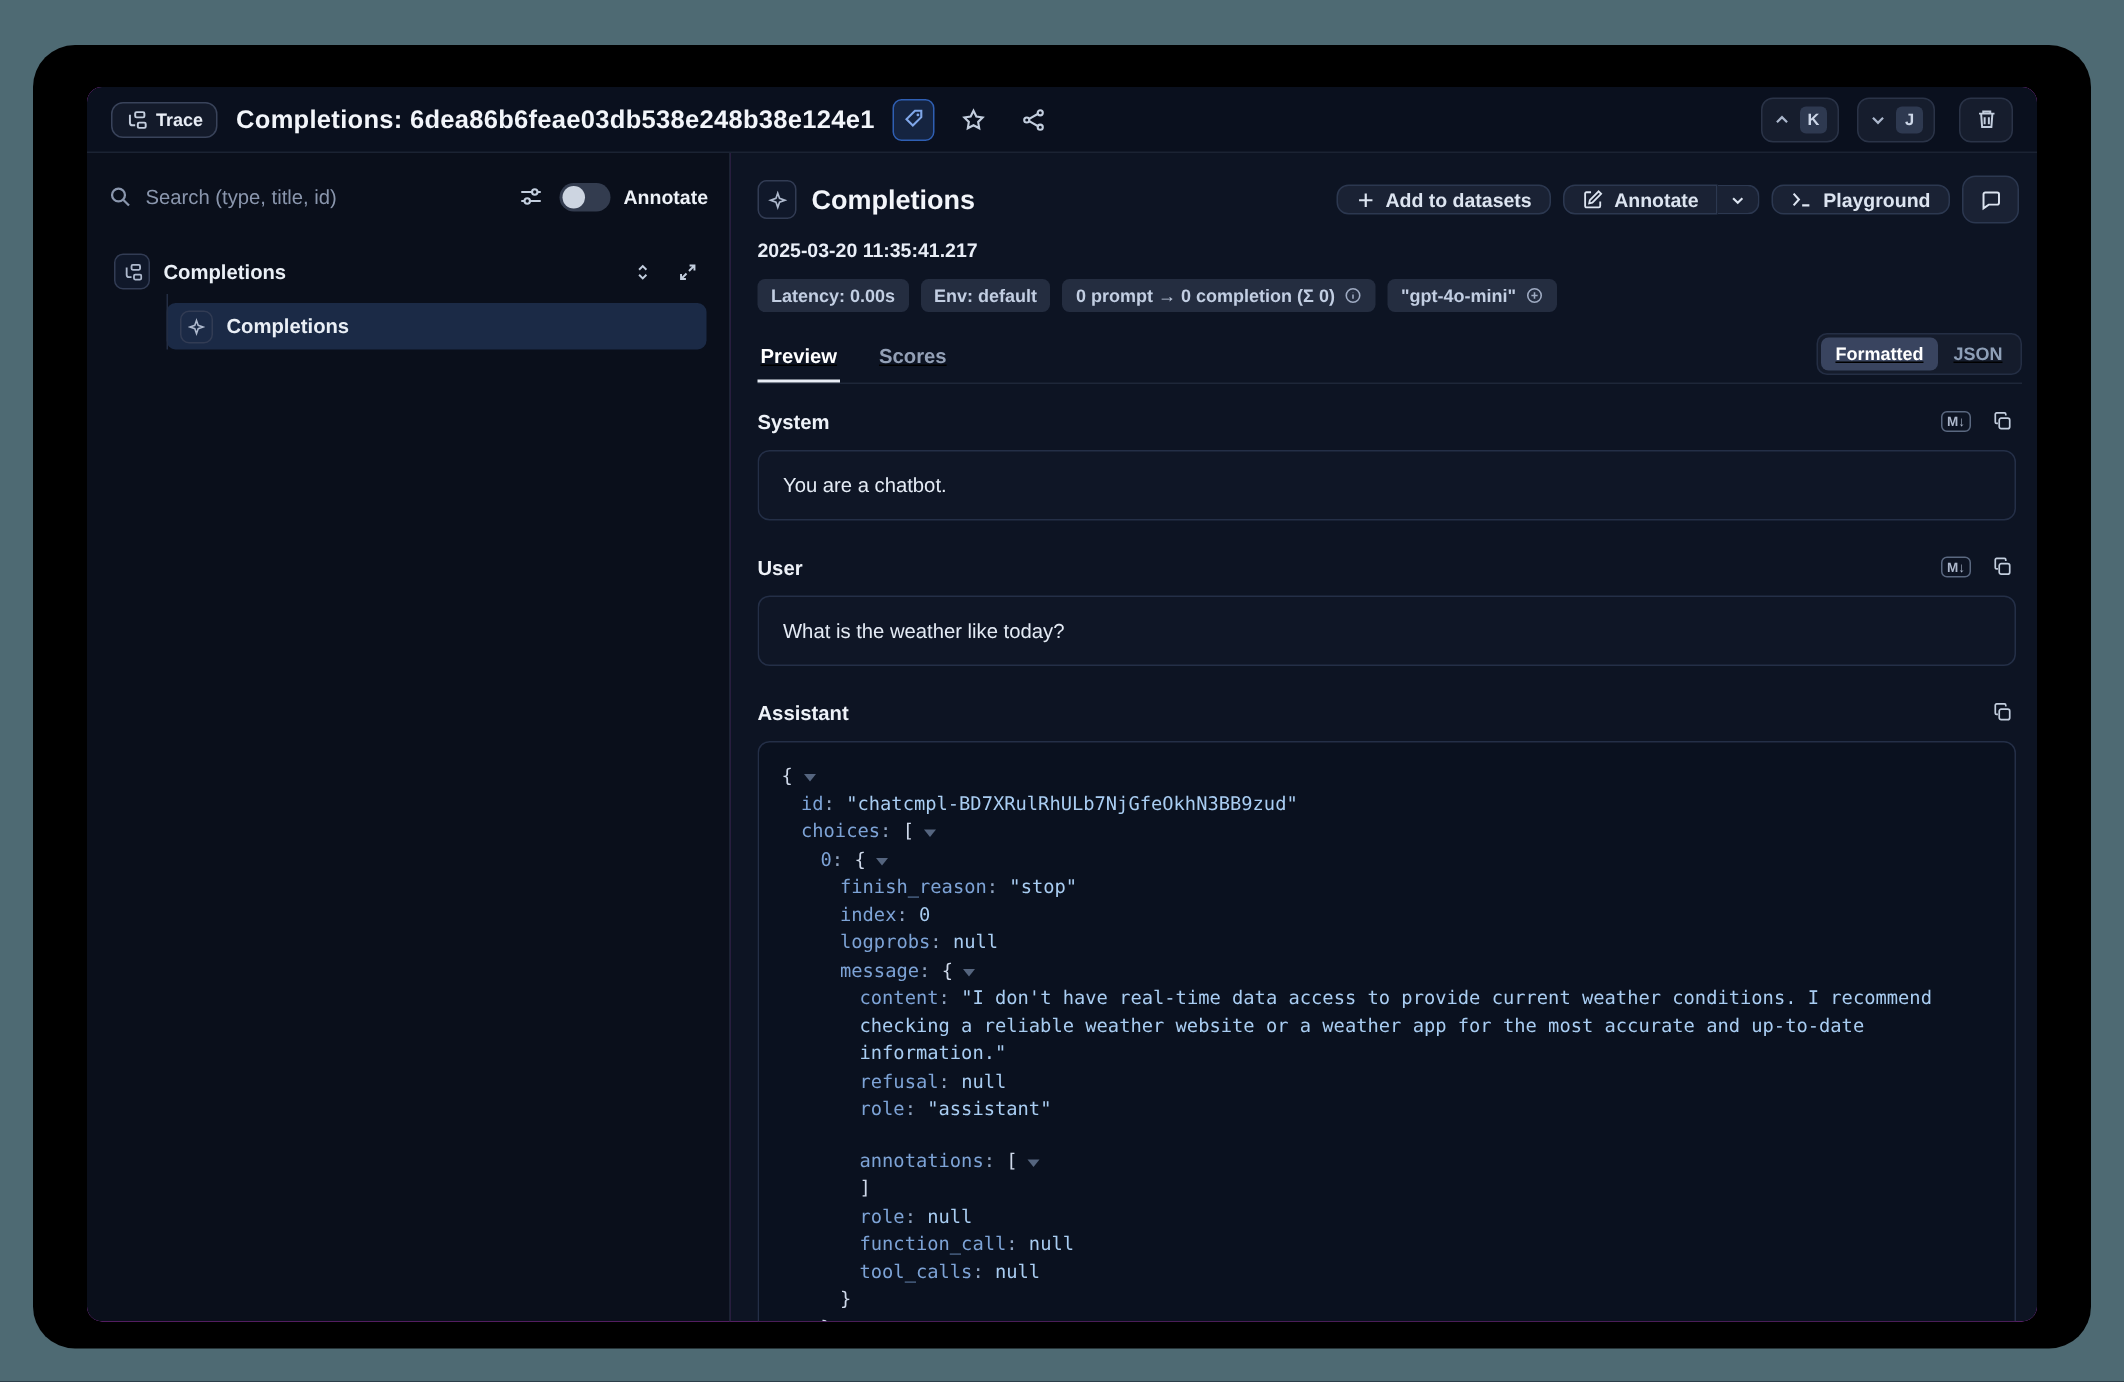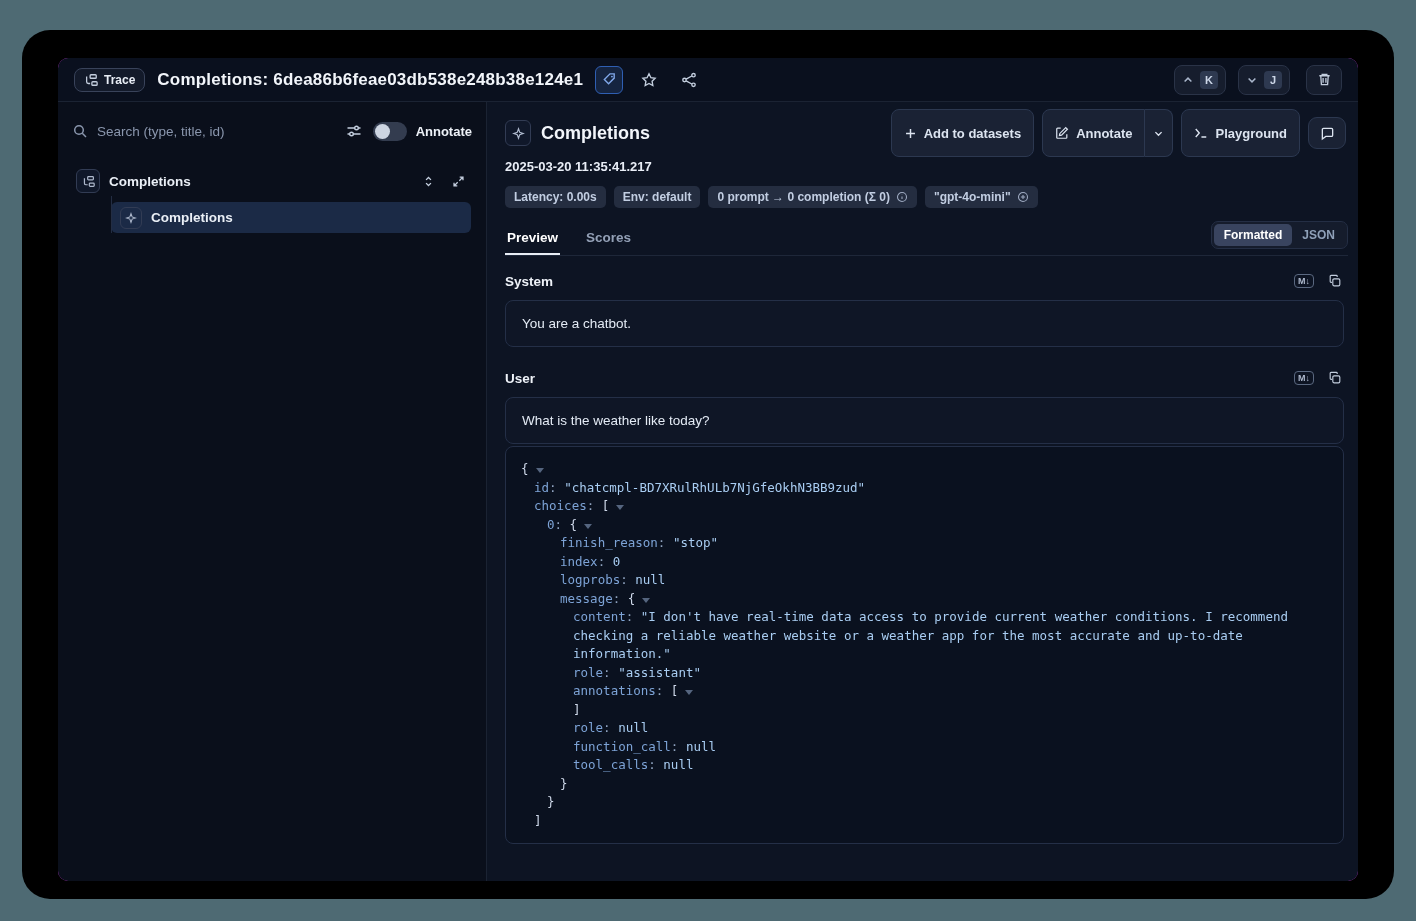--- a/index.html
+++ b/index.html
@@ -60,36 +60,36 @@
   .tree-child { margin-left:39px; margin-right:1px; height:31px; background:#1b2a46; border-radius:6px;
                 display:flex; align-items:center; gap:9px; padding:0 9px; cursor:pointer; }
   .tree-child .icon-box { width:22px; height:22px; flex:0 0 22px; background:transparent; }
   .tree-child .tree-label { font-weight:600; }
 
   
   .main-header { display:flex; align-items:center; gap:10px; height:38px; flex:0 0 38px; padding-right:2px; }
   .main-header .icon-box { width:26px; height:26px; flex:0 0 26px; }
   .main-title { color:#f2f5fa; font-size:18px; font-weight:700; }
   .actions { margin-left:auto; display:flex; align-items:center; gap:8px; }
-  .btn { display:flex; align-items:center; gap:7px; height:48px; padding:0 12px;
+  .btn { display:flex; align-items:center; gap:7px; height:20px; padding:0 12px;
          background:#1a2234; border:1px solid #2c3850; border-radius:8px;
          color:#dce4f0; font-size:13px; font-weight:600; cursor:pointer; font-family:inherit; }
   .split { display:flex; align-items:stretch; }
   .split .btn.left { border-top-right-radius:0; border-bottom-right-radius:0; }
   .split .btn.right { border-top-left-radius:0; border-bottom-left-radius:0; border-left:none; padding:0 8px; }
   .chatbtn { width:38px; height:32px; background:#1a2234; border:1px solid #2c3850; border-radius:9px;
              color:#dce4f0; display:flex; align-items:center; justify-content:center; cursor:pointer; }
 
   .timestamp { margin:7px 0 12px; color:#e9eef7; font-size:13px; font-weight:700; }
   .badges { display:flex; gap:8px; align-items:center; }
   .badge { background:#242d40; color:#c2cee2; font-size:12px; font-weight:600;
            padding:4px 9px; border-radius:5px; display:flex; align-items:center; gap:6px; white-space:nowrap; }
   .badge svg { color:#9fabc2; }
 
-  .tabs-row { display:flex; align-items:flex-start; margin-top:13px; border-bottom:1px solid #1e2739; }
+  .tabs-row { display:flex; align-items:flex-end; margin-top:13px; border-bottom:1px solid #1e2739;text-decoration:underline; }
   .tab { padding:9px 2px 8px; margin-right:24px; font-size:13.5px; font-weight:600; color:#93a0b6;
          cursor:pointer; border-bottom:2px solid transparent; }
   .tab.active { color:#ffffff; border-bottom-color:#e8edf5; }
   .tabs-spacer { flex:1; }
   .segmented { display:flex; align-items:center; background:#151c2c; border:1px solid #242e44;
                border-radius:7px; padding:2px; margin-bottom:5px; }
   .seg { font-size:12px; font-weight:600; color:#8fa0b8; padding:4px 10px; border-radius:5px; cursor:pointer; }
   .seg.active { background:#39445f; color:#ffffff; }
 
   .scroll { flex:1; min-height:0; overflow:hidden; padding-right:4px; }
@@ -378,32 +378,45 @@
                   <rect x="5.5" y="5.5" width="8" height="8" rx="1.5"></rect>
                     <path d="M10.5 3.5v-1a1 1 0 0 0-1-1h-6a1 1 0 0 0-1 1v6a1 1 0 0 0 1 1h1"></path>
                 </svg>
               </span>
             </span>
           </div>
           <div class="msg-box">
             <span>What is the weather like today?</span>
           </div>
 
+          <div class="sec-head" style="margin-top:22px;">
+            <span class="sec-title">Assistant</span>
+            <span class="spacer"></span>
+            <span class="sec-icons">
+              <span class="iconbtn" style="width:18px;height:18px;">
+                <svg width="14" height="14" viewBox="0 0 16 16" fill="none" stroke="currentColor" stroke-width="1.3">
+                  <rect x="5.5" y="5.5" width="8" height="8" rx="1.5"></rect>
+                    <path d="M10.5 3.5v-1a1 1 0 0 0-1-1h-6a1 1 0 0 0-1 1v6a1 1 0 0 0 1 1h1"></path>
+                </svg>
+              </span>
+            </span>
+          </div>
           <div class="code-box" id="code-body">
               <div class="cl" style="padding-left: 0px;"><span class="c-brace">{</span><span class="chev"></span></div>
               <div class="cl" style="padding-left: 13px;"><span class="c-key">id</span><span class="c-punc">: </span><span class="c-str">"chatcmpl-BD7XRulRhULb7NjGfeOkhN3BB9zud"</span></div>
               <div class="cl" style="padding-left: 13px;"><span class="c-key">choices</span><span class="c-punc">: </span><span class="c-brace">[</span><span class="chev"></span></div>
               <div class="cl" style="padding-left: 26px;"><span class="c-key">0</span><span class="c-punc">: </span><span class="c-brace">{</span><span class="chev"></span></div>
               <div class="cl" style="padding-left: 39px;"><span class="c-key">finish_reason</span><span class="c-punc">: </span><span class="c-str">"stop"</span></div>
               <div class="cl" style="padding-left: 39px;"><span class="c-key">index</span><span class="c-punc">: </span><span class="c-num">0</span></div>
               <div class="cl" style="padding-left: 39px;"><span class="c-key">logprobs</span><span class="c-punc">: </span><span class="c-null">null</span></div>
               <div class="cl" style="padding-left: 39px;"><span class="c-key">message</span><span class="c-punc">: </span><span class="c-brace">{</span><span class="chev"></span></div>
               <div class="cl" style="padding-left: 52px;"><span class="c-key">content</span><span class="c-punc">: </span><span class="c-str">"I don't have real-time data access to provide current weather conditions. I recommend checking a reliable weather website or a weather app for the most accurate and up-to-date information."</span></div>
+              <div class="cl" style="padding-left: 52px;"><span class="c-key">refusal</span><span class="c-punc">: </span><span class="c-null">null</span></div>
               <div class="cl" style="padding-left: 52px;"><span class="c-key">role</span><span class="c-punc">: </span><span class="c-str">"assistant"</span></div>
-              <div class="cl" style="padding-left: 52px;"><span class="c-key">annotations</span><span class="c-punc">: </span><span class="c-brace">[</span><span class="chev"></span></div>
+              <div class="cl" style="padding-left: 52px; margin-top: 16px;"><span class="c-key">annotations</span><span class="c-punc">: </span><span class="c-brace">[</span><span class="chev"></span></div>
               <div class="cl" style="padding-left: 52px;"><span class="c-brace">]</span></div>
               <div class="cl" style="padding-left: 52px;"><span class="c-key">role</span><span class="c-punc">: </span><span class="c-null">null</span></div>
               <div class="cl" style="padding-left: 52px;"><span class="c-key">function_call</span><span class="c-punc">: </span><span class="c-null">null</span></div>
               <div class="cl" style="padding-left: 52px;"><span class="c-key">tool_calls</span><span class="c-punc">: </span><span class="c-null">null</span></div>
               <div class="cl" style="padding-left: 39px;"><span class="c-brace">}</span></div>
               <div class="cl" style="padding-left: 26px;"><span class="c-brace">}</span></div>
               <div class="cl" style="padding-left: 13px;"><span class="c-brace">]</span></div>
             </div>
 
         </div>

